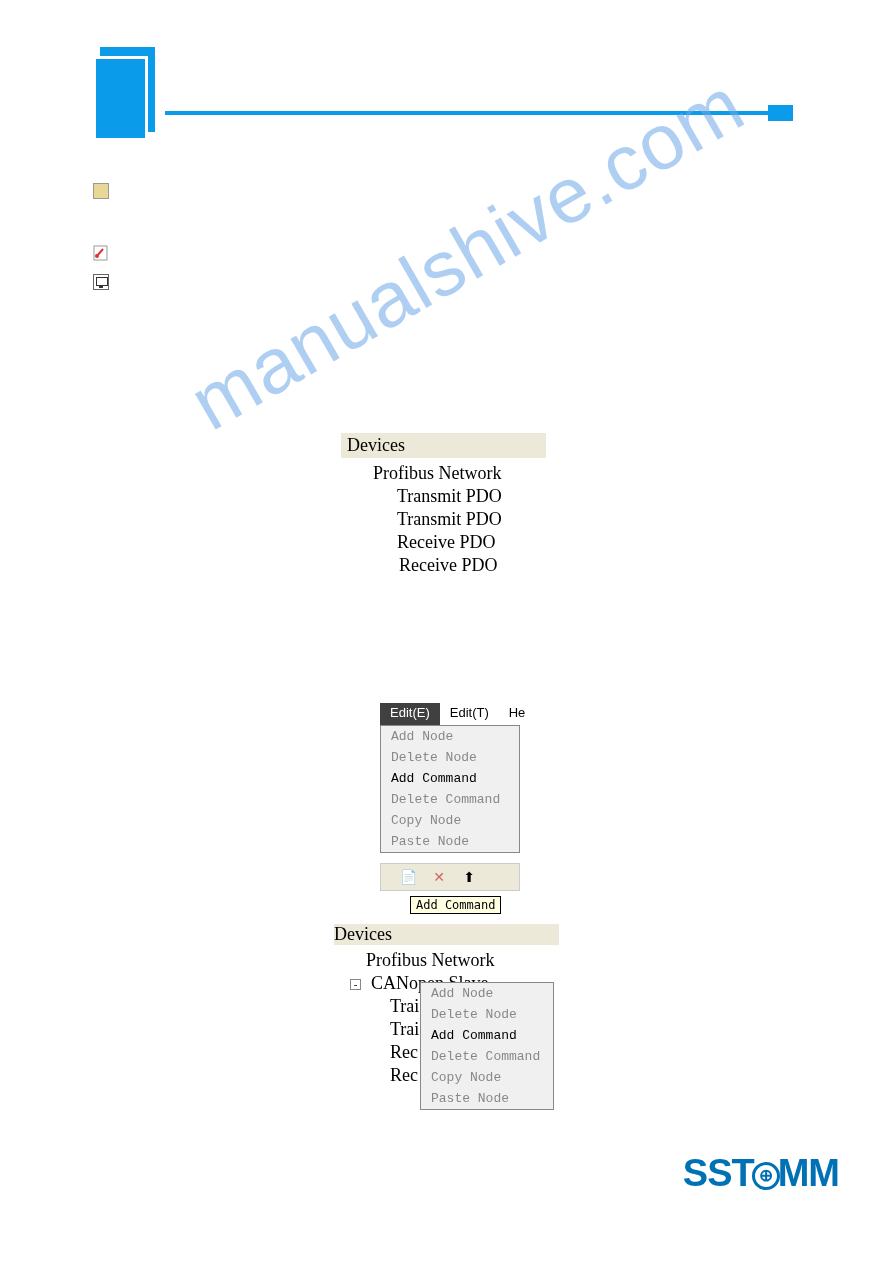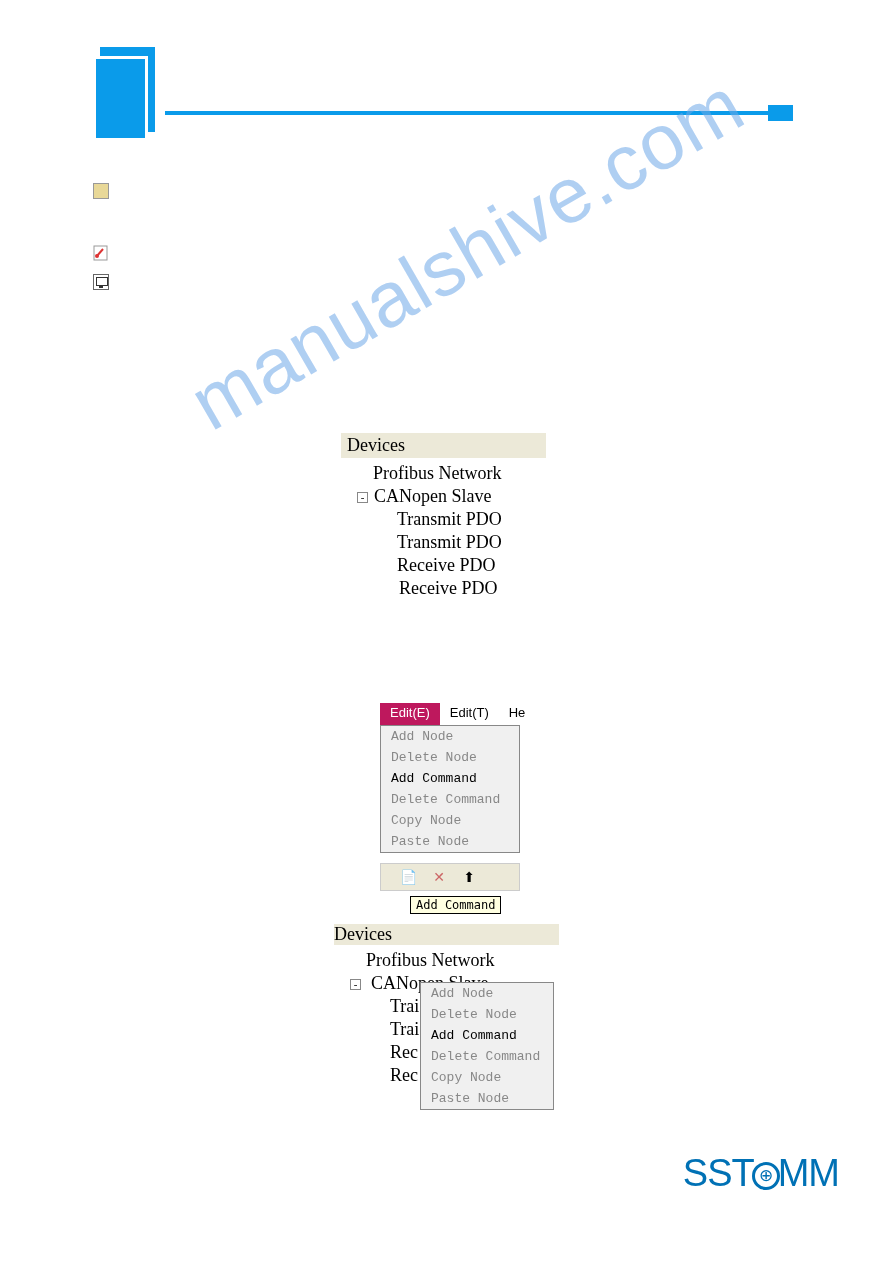--- a/index.html
+++ b/index.html
@@ -21,34 +21,34 @@
 .panel .ttl{background:#ece9d8;padding:2px 6px;font-family:"Times New Roman",serif}
 .panel .tree{background:#fff;padding:4px 4px 8px 4px}
 .trow{padding:1px 0 1px 0;white-space:nowrap}
 .trow.l1{padding-left:28px}
 .trow.l2{padding-left:52px}
 .box-minus{display:inline-block;width:11px;height:11px;border:1px solid #888;text-align:center;line-height:8px;font-size:11px;margin-right:6px;vertical-align:middle;background:#fff}
 .panelA{left:341px;top:433px;width:205px}
 .panelA .tree{height:170px}
 .editbar{position:absolute;left:380px;top:703px;width:140px;height:22px;display:flex;font-family:"MS Sans Serif",sans-serif;font-size:13px}
 .editbar .mi{padding:2px 10px}
-.editbar .sel{background:#be185d;color:#fff}
+.editbar .sel{background:#404040;color:#fff}
 .editmenu{position:absolute;left:380px;top:725px;width:140px;background:#f0f0f0;border:1px solid #888;font-family:"MS Sans Serif",Courier,monospace;font-size:13px}
 .editmenu .it{padding:3px 10px;color:#888}
 .editmenu .it.en{color:#000}
 .tbar{position:absolute;left:380px;top:863px;width:140px;height:28px;background:#ece9d8;border:1px solid #ccc;display:flex;align-items:center;gap:10px;padding-left:18px}
 .tbar .tb{width:20px;height:20px;display:flex;align-items:center;justify-content:center;font-size:14px}
 .tbar .x{color:#c66}
 .tooltip{position:absolute;left:410px;top:896px;background:#ffffe1;border:1px solid #000;font-size:12px;font-family:"MS Sans Serif",monospace;padding:1px 5px}
 .panelB{position:absolute;left:334px;top:924px;width:225px;background:#ece9d8;font-family:"Times New Roman",serif;font-size:18px}
 .panelB .tree{background:#fff;padding:4px 4px 8px 4px;height:165px}
 .ctxmenu{position:absolute;left:420px;top:982px;width:134px;background:#f0f0f0;border:1px solid #888;font-family:"MS Sans Serif",Courier,monospace;font-size:13px}
 .ctxmenu .it{padding:3px 10px;color:#888}
 .ctxmenu .it.en{color:#000}
-.footer-logo{position:absolute;right:54px;bottom:68px;font-size:38px;font-weight:400;color:#0071b5;font-family:Arial,sans-serif;letter-spacing:-1px}
+.footer-logo{position:absolute;right:54px;bottom:68px;font-size:38px;font-weight:700;color:#0071b5;font-family:Arial,sans-serif;letter-spacing:-1px}
 .footer-logo .at{display:inline-block;border:3px solid #0071b5;border-radius:50%;width:28px;height:28px;font-size:17px;line-height:22px;text-align:center;vertical-align:middle;margin:0 -2px}
 </style>
 </head>
 <body>
 
 <div class="header-square">
   <div class="sq-back"></div>
   <div class="sq-front"></div>
 </div>
 <div class="header-line"></div>
@@ -63,21 +63,20 @@
     </svg>
 </div>
 <div class="ic3"></div>
 
 <div class="watermark">manualshive.com</div>
 
 <div class="panel panelA">
   <div class="ttl">Devices</div>
   <div class="tree">
     <div class="trow l1">Profibus Network</div>
-    <div class="trow" style="padding-left:12px"><span class="box-minus">-</span><span>CANopen Slave</span></div>
     <div class="trow l2">Transmit PDO</div>
     <div class="trow l2">Transmit PDO</div>
     <div class="trow l2">Receive PDO</div>
     <div class="trow l2"><span class="sel" style="padding:0 2px">Receive PDO</span></div>
   </div>
 </div>
 
 <div class="editbar">
   <div class="mi sel">Edit(E)</div>
   <div class="mi">Edit(T)</div>

